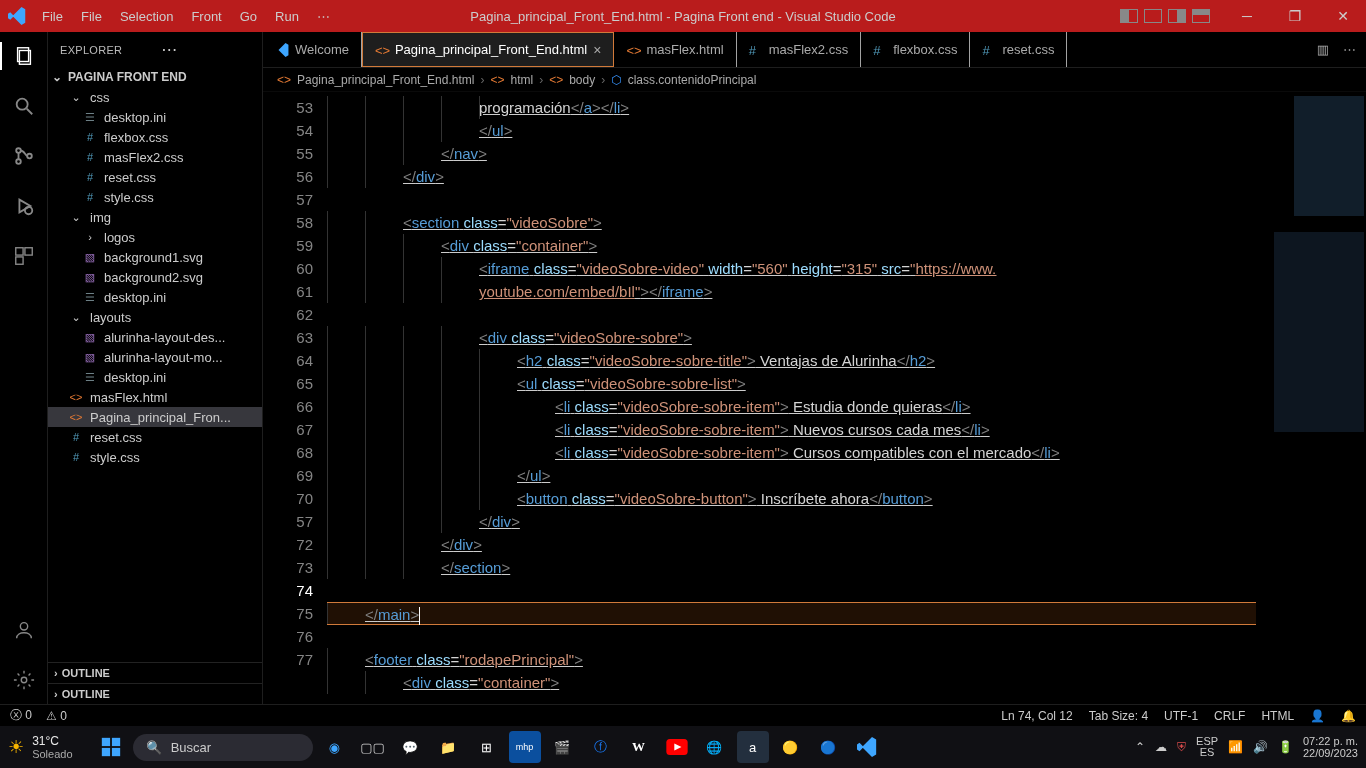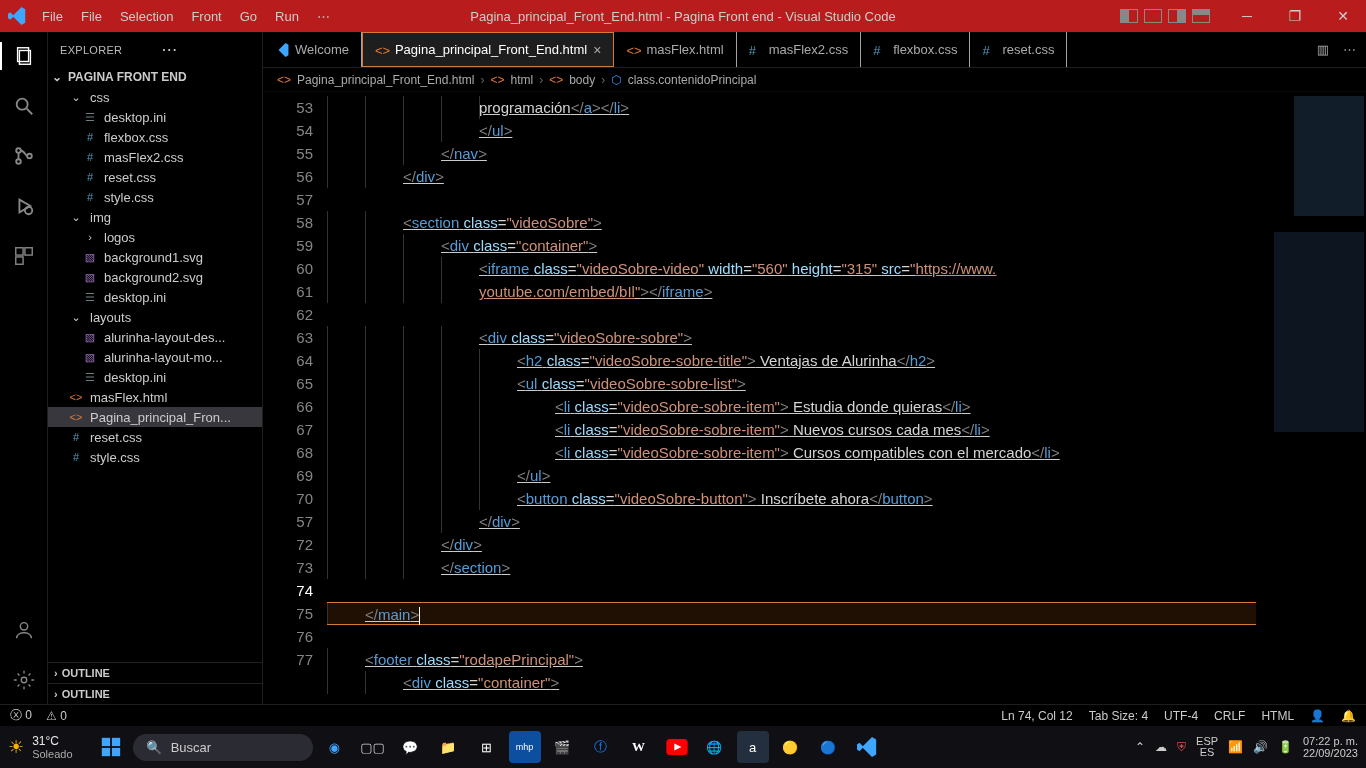--- a/index.html
+++ b/index.html
@@ -330,21 +330,21 @@
     </div>
   </div>
 </div>
 
 <div class="status">
   <span>ⓧ <span>0</span></span>
   <span>⚠ <span>0</span></span>
   <div class="right">
     <span>Ln 74, Col 12</span>
     <span>Tab Size: 4</span>
-    <span>UTF-4</span>
+    <span>UTF-1</span>
     <span>CRLF</span>
     <span>HTML</span>
     <span>👤</span>
     <span>🔔</span>
   </div>
 </div>
 
 <div class="taskbar">
   <div class="weather">
     <span style="color:#f7b500;font-size:18px">☀</span>

